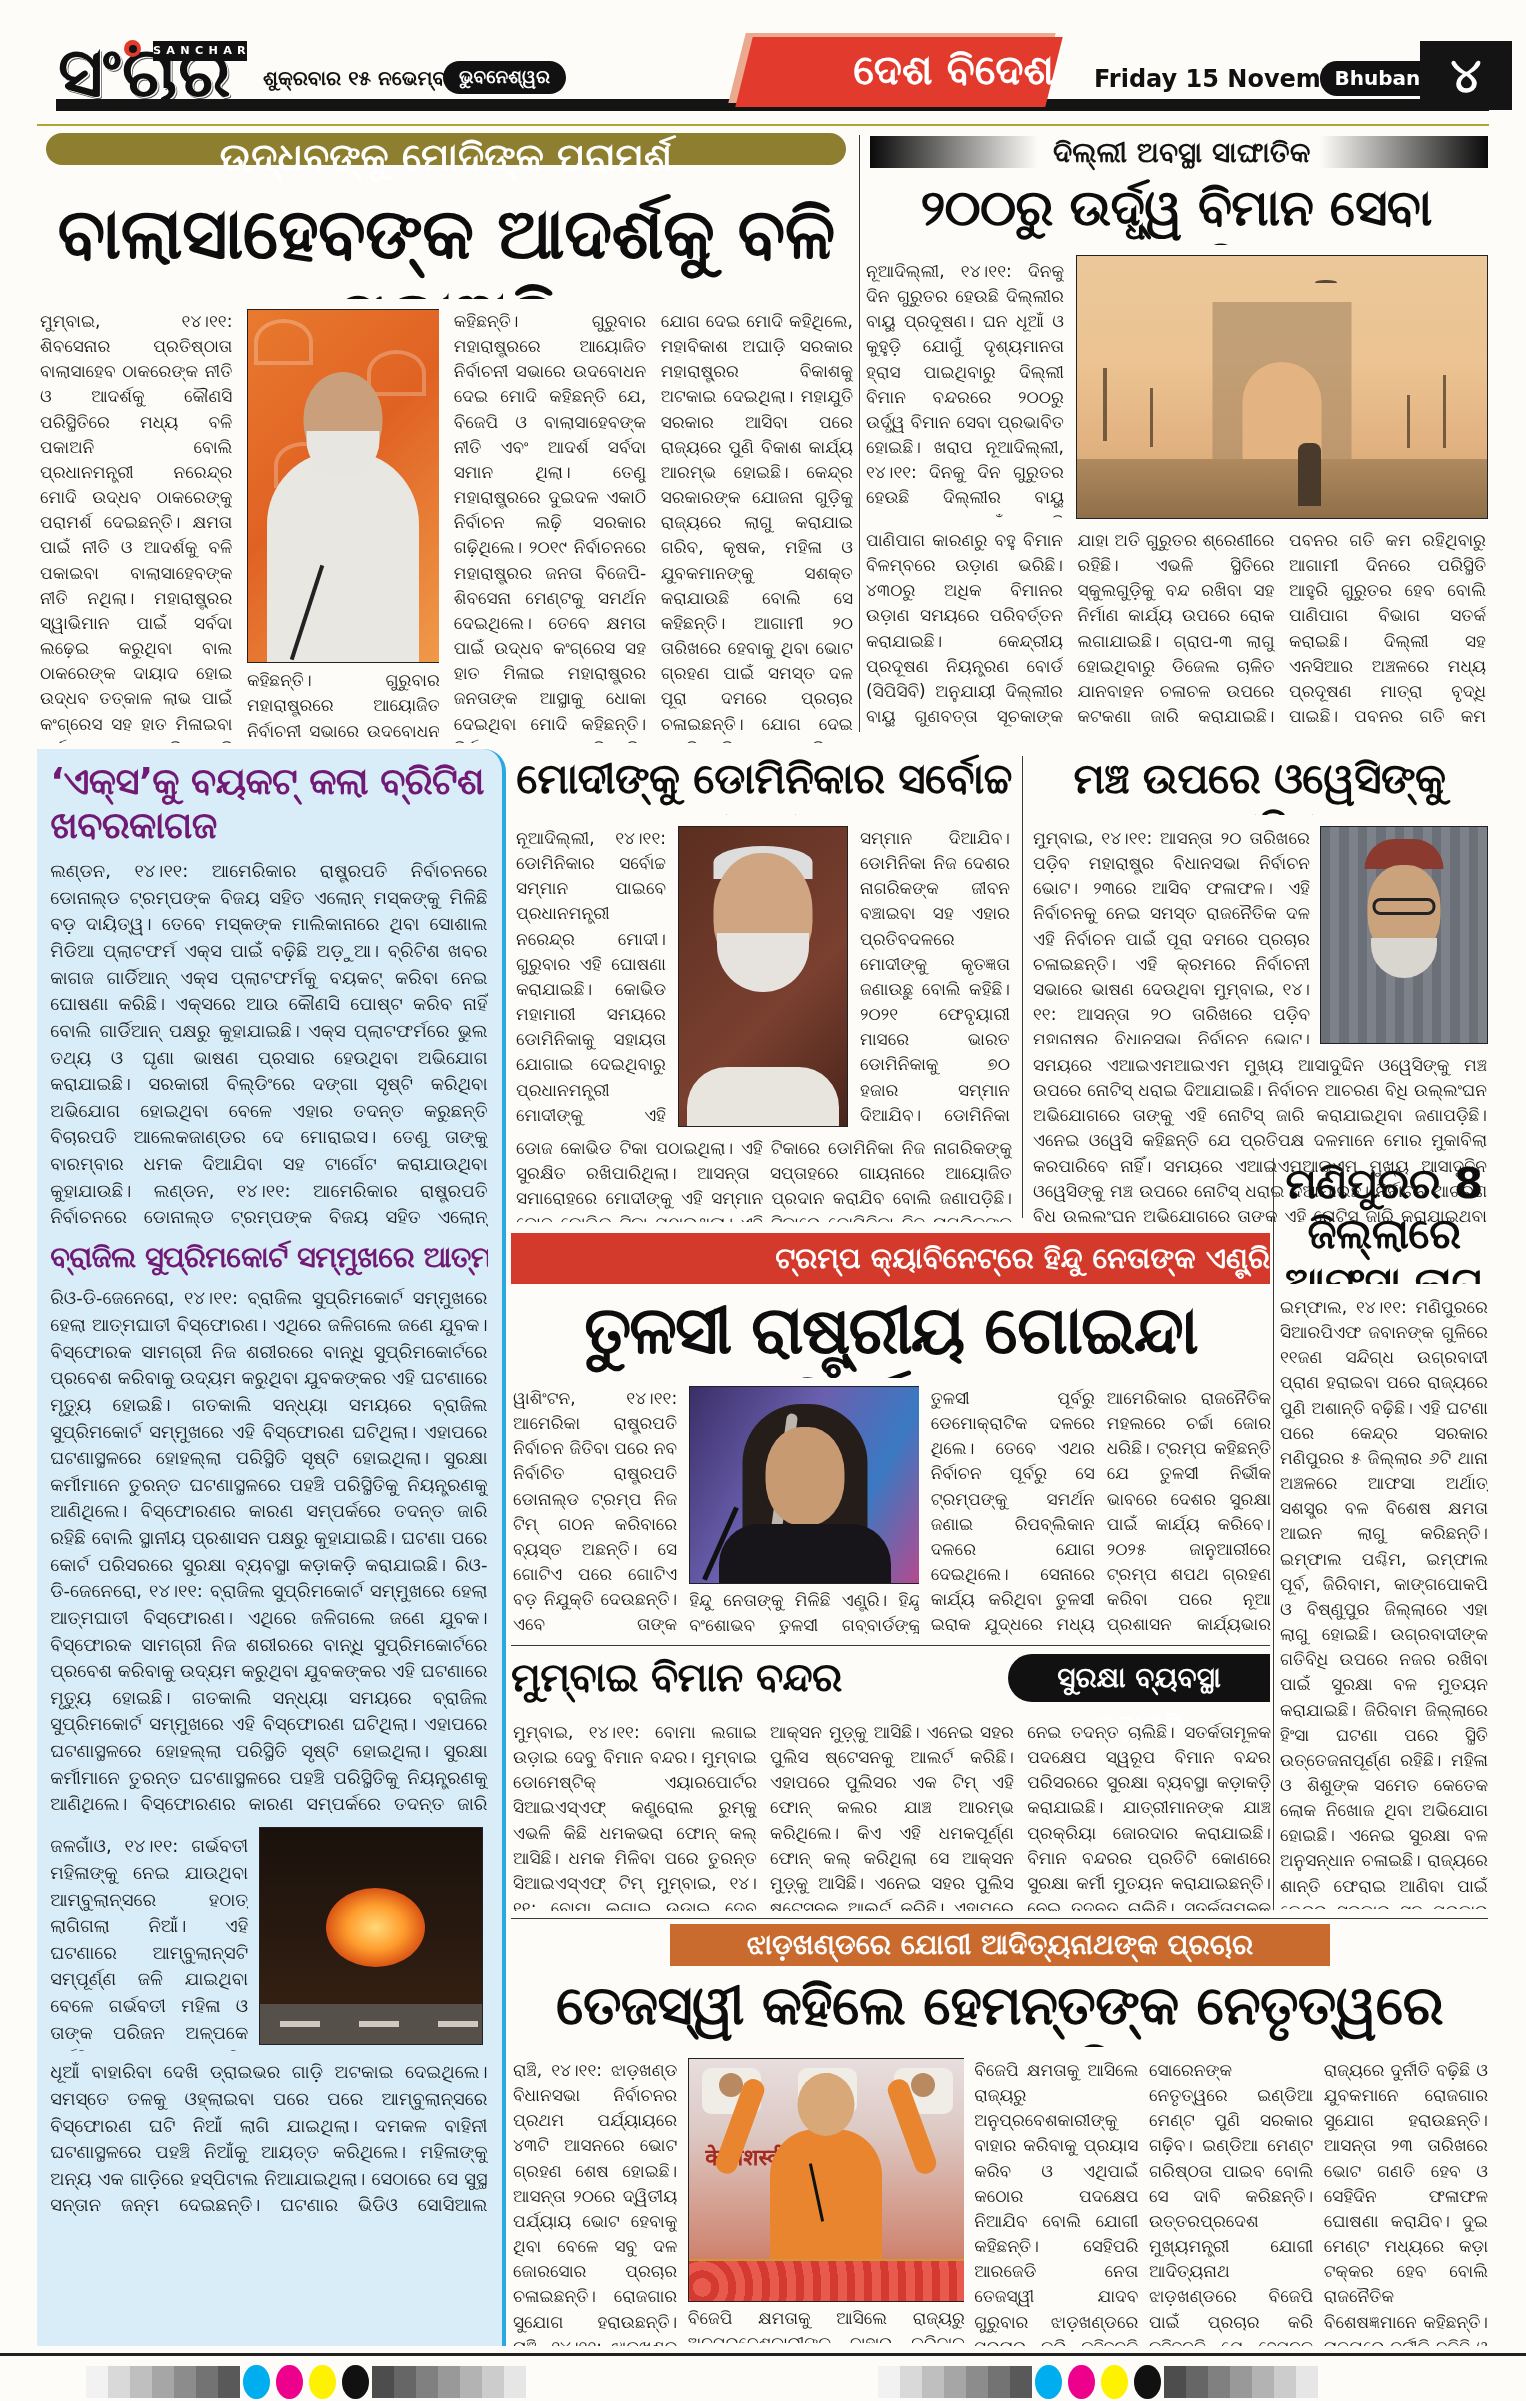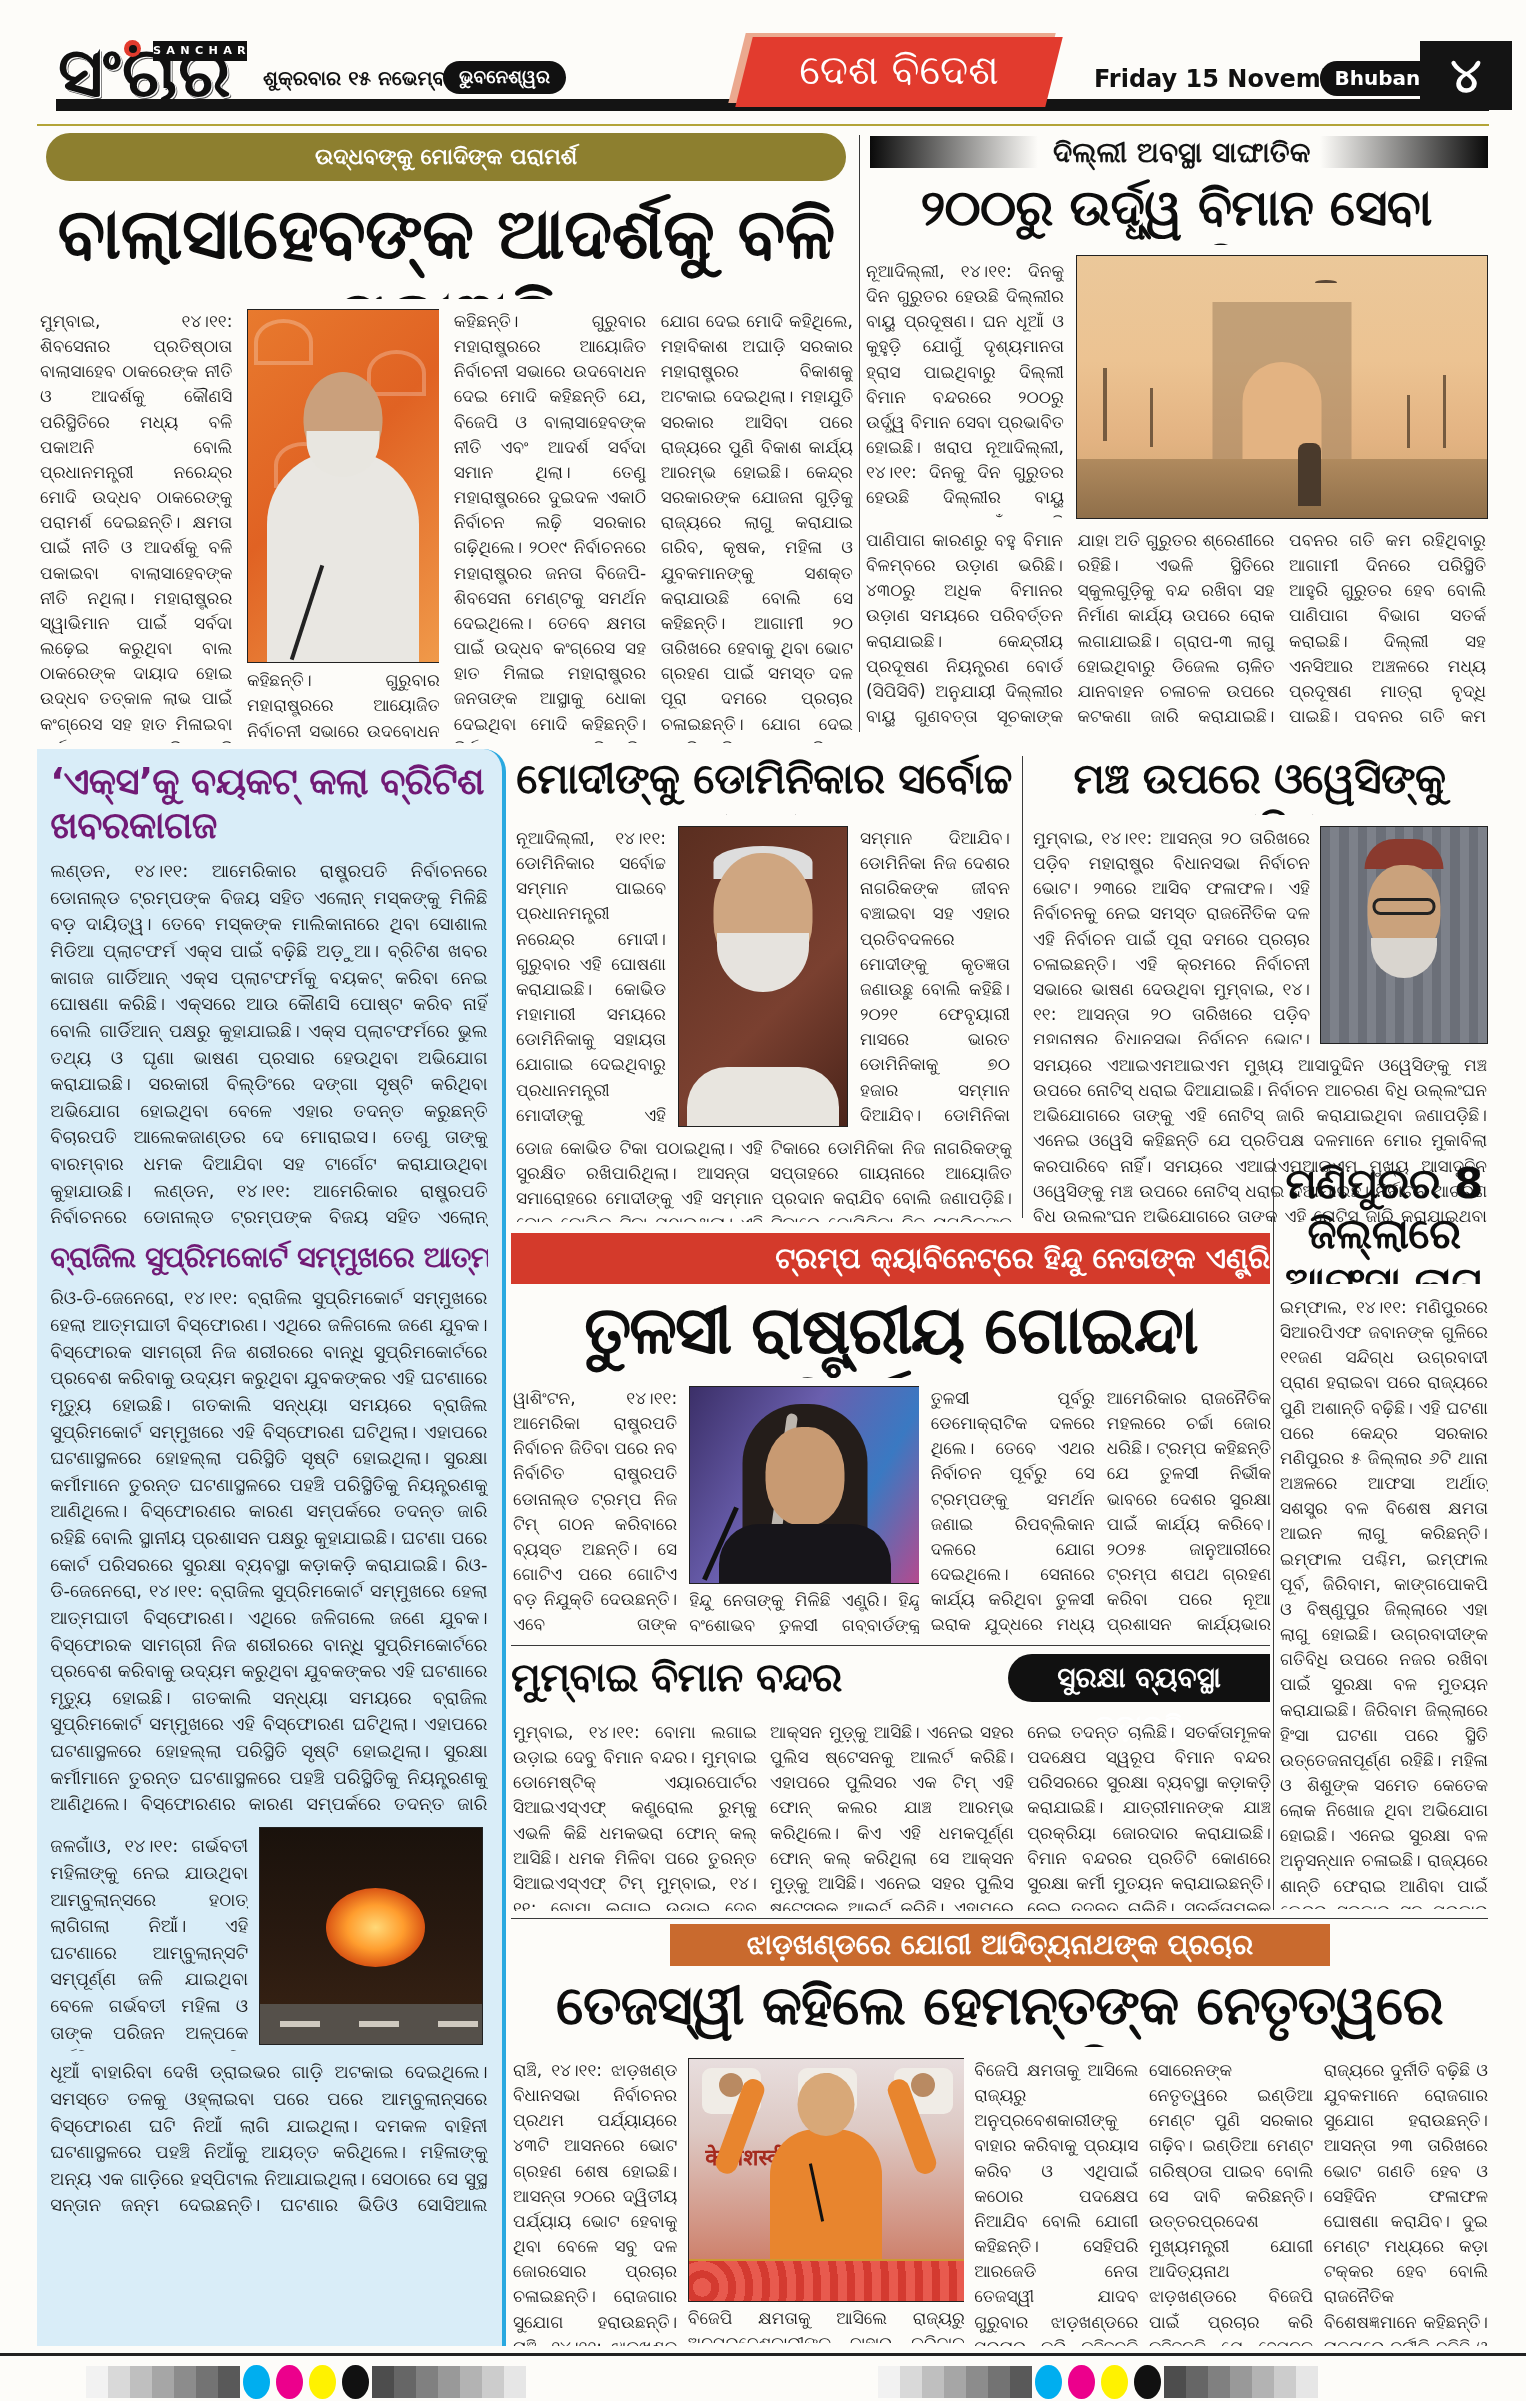--- a/index.html
+++ b/index.html
@@ -10,21 +10,21 @@
   .logo-odia { position:absolute; left:58px; top:32px; font-size:69px; font-weight:900; color:#101010; letter-spacing:1.3px; text-shadow:1.3px 1.3px 0 #fff, -1.3px -1.3px 0 #fff, 2px 2px 0 #555; }
   .logo-latin { position:absolute; left:153px; top:41px; width:94px; height:20px; background:#111; color:#fff; font-size:11.2px; font-weight:bold; letter-spacing:5.3px; text-align:center; line-height:20px; }
   .logo-dot { position:absolute; left:124px; top:40px; width:17px; height:17px; border-radius:50%; background:#e23b2e; }
   .logo-dot::after { content:""; position:absolute; left:4.6px; top:4.6px; width:8px; height:8px; border-radius:50%; background:#111; }
   .mast-date { position:absolute; left:263px; top:66px; font-size:20px; font-weight:bold; color:#111; }
   .mast-city { position:absolute; left:443px; top:61px; background:#111; color:#fff; font-size:18.5px; font-weight:bold; border-radius:18.5px; padding:5.3px 16px; }
   .mast-bar { position:absolute; left:56px; top:99px; width:1433px; height:12px; background:#141414; }
   .banner-wrap { position:absolute; left:744px; top:37px; width:310px; height:70px; }
   .banner-shadow { position:absolute; left:-6.6px; top:-4px; width:100%; height:100%; background:#eba98f; transform:skewX(-14deg); }
   .banner-red { position:absolute; left:0; top:0; width:100%; height:100%; background:#e23b2e; transform:skewX(-14deg); }
-  .banner-text { position:absolute; width:100%; text-align:center; top:9.2px; font-size:41px; font-weight:400; color:#fff; }
+  .banner-text { position:absolute; width:100%; text-align:right; top:9.2px; font-size:41px; font-weight:700; color:#fff; }
   .mast-date-en { position:absolute; left:1094px; top:65px; font-size:24px; font-weight:bold; color:#111; }
   .mast-city-en { position:absolute; left:1320px; top:61px; background:#111; color:#fff; font-size:20px; font-weight:bold; border-radius:17px; padding:5.3px 14.5px; }
   .page-num-box { position:absolute; left:1420px; top:41px; width:92px; height:69px; background:#141414; color:#fff; font-size:48px; font-weight:bold; text-align:center; line-height:69px; }
   .gold-rule { position:absolute; left:37px; top:124px; width:1452px; height:2px; background:#b3a438; }
 
   
   .kicker-pill { position:absolute; background:#8d7f2f; color:#fff; font-weight:900; text-align:center; border-radius:26.4px; }
   .headline { position:absolute; font-weight:900; color:#0d0d0d; text-align:center; letter-spacing:-0.7px; line-height:1.18; overflow:hidden; }
   .bodytext { font-size:17px; line-height:1.48; text-align:justify; color:#1b1b1b; overflow:hidden; }
   .cols { position:absolute; display:flex; }
@@ -113,21 +113,21 @@
       <div class="banner-red"></div>
       <div class="banner-text">ଦେଶ ବିଦେଶ</div>
     </div>
     <div class="mast-date-en">Friday 15 November 2024</div>
     <div class="mast-city-en">Bhubaneswar</div>
     <div class="page-num-box">୪</div>
     <div class="gold-rule"></div>
   </div>
 
   <div>
-    <div class="kicker-pill" style="left:46px; top:133px; width:800px; height:48px; font-size:22px; line-height:48px;">ଉଦ୍ଧବଙ୍କୁ ମୋଦିଙ୍କ ପରାମର୍ଶ</div>
+    <div class="kicker-pill" style="left:46px; top:133px; width:800px; height:32px; font-size:38px; line-height:48px;">ଉଦ୍ଧବଙ୍କୁ ମୋଦିଙ୍କ ପରାମର୍ଶ</div>
     <div class="headline" style="left:37px; top:193px; width:818px; height:106px; font-size:70px;">ବାଲାସାହେବଙ୍କ ଆଦର୍ଶକୁ ବଳି ପକାଅନି</div>
     <div class="cols" style="left:40px; top:309px; width:813px; height:434px; gap:14.5px;">
       <div class="col bodytext" style="width:193px; height:434px;">ମୁମ୍ବାଇ, ୧୪।୧୧: ଶିବସେନାର ପ୍ରତିଷ୍ଠାତା ବାଲାସାହେବ ଠାକରେଙ୍କ ନୀତି ଓ ଆଦର୍ଶକୁ କୌଣସି ପରିସ୍ଥିତିରେ ମଧ୍ୟ ବଳି ପକାଅନି ବୋଲି ପ୍ରଧାନମନ୍ତ୍ରୀ ନରେନ୍ଦ୍ର ମୋଦି ଉଦ୍ଧବ ଠାକରେଙ୍କୁ ପରାମର୍ଶ ଦେଇଛନ୍ତି। କ୍ଷମତା ପାଇଁ ନୀତି ଓ ଆଦର୍ଶକୁ ବଳି ପକାଇବା ବାଲାସାହେବଙ୍କ ନୀତି ନଥିଲା। ମହାରାଷ୍ଟ୍ରର ସ୍ୱାଭିମାନ ପାଇଁ ସର୍ବଦା ଲଢ଼େଇ କରୁଥିବା ବାଲ ଠାକରେଙ୍କ ଦାୟାଦ ହୋଇ ଉଦ୍ଧବ ତତ୍କାଳ ଲାଭ ପାଇଁ କଂଗ୍ରେସ ସହ ହାତ ମିଳାଇବା ଦୁର୍ଭାଗ୍ୟଜନକ ବୋଲି ମୋଦି ମୁମ୍ବାଇ, ୧୪।୧୧: ଶିବସେନାର ପ୍ରତିଷ୍ଠାତା ବାଲାସାହେବ ଠାକରେଙ୍କ ନୀତି ଓ ଆଦର୍ଶକୁ କୌଣସି ପରିସ୍ଥିତିରେ ମଧ୍ୟ ବଳି ପକାଅନି ବୋଲି ପ୍ରଧାନମନ୍ତ୍ରୀ ନରେନ୍ଦ୍ର ମୋଦି ଉଦ୍ଧବ ଠାକରେଙ୍କୁ ପରାମର୍ଶ ଦେଇଛନ୍ତି। କ୍ଷମତା ପାଇଁ ନୀତି ଓ ଆଦର୍ଶକୁ ବଳି ପକାଇବା ବାଲାସାହେବଙ୍କ ନୀତି ନଥିଲା। ମହାରାଷ୍ଟ୍ରର ସ୍ୱାଭିମାନ ପାଇଁ ସର୍ବଦା ଲଢ଼େଇ କରୁଥିବା ବାଲ ଠାକରେଙ୍କ ଦାୟାଦ ହୋଇ ଉଦ୍ଧବ ତତ୍କାଳ ଲାଭ ପାଇଁ କଂଗ୍ରେସ ସହ ହାତ ମିଳାଇବା ଦୁର୍ଭାଗ୍ୟଜନକ ବୋଲି ମୋଦି</div>
       <div class="col" style="width:193px; height:434px;">
         <div class="photo-frame ph-modirally" style="width:193px; height:354px;">
           <div class="lotus" style="left:6.6px; top:9.2px;"></div>
           <div class="lotus" style="left:119px; top:40px;"></div>
           <div class="lotus" style="left:26.4px; top:132px;"></div>
           <div class="fig"></div>
           <div class="head"></div>

